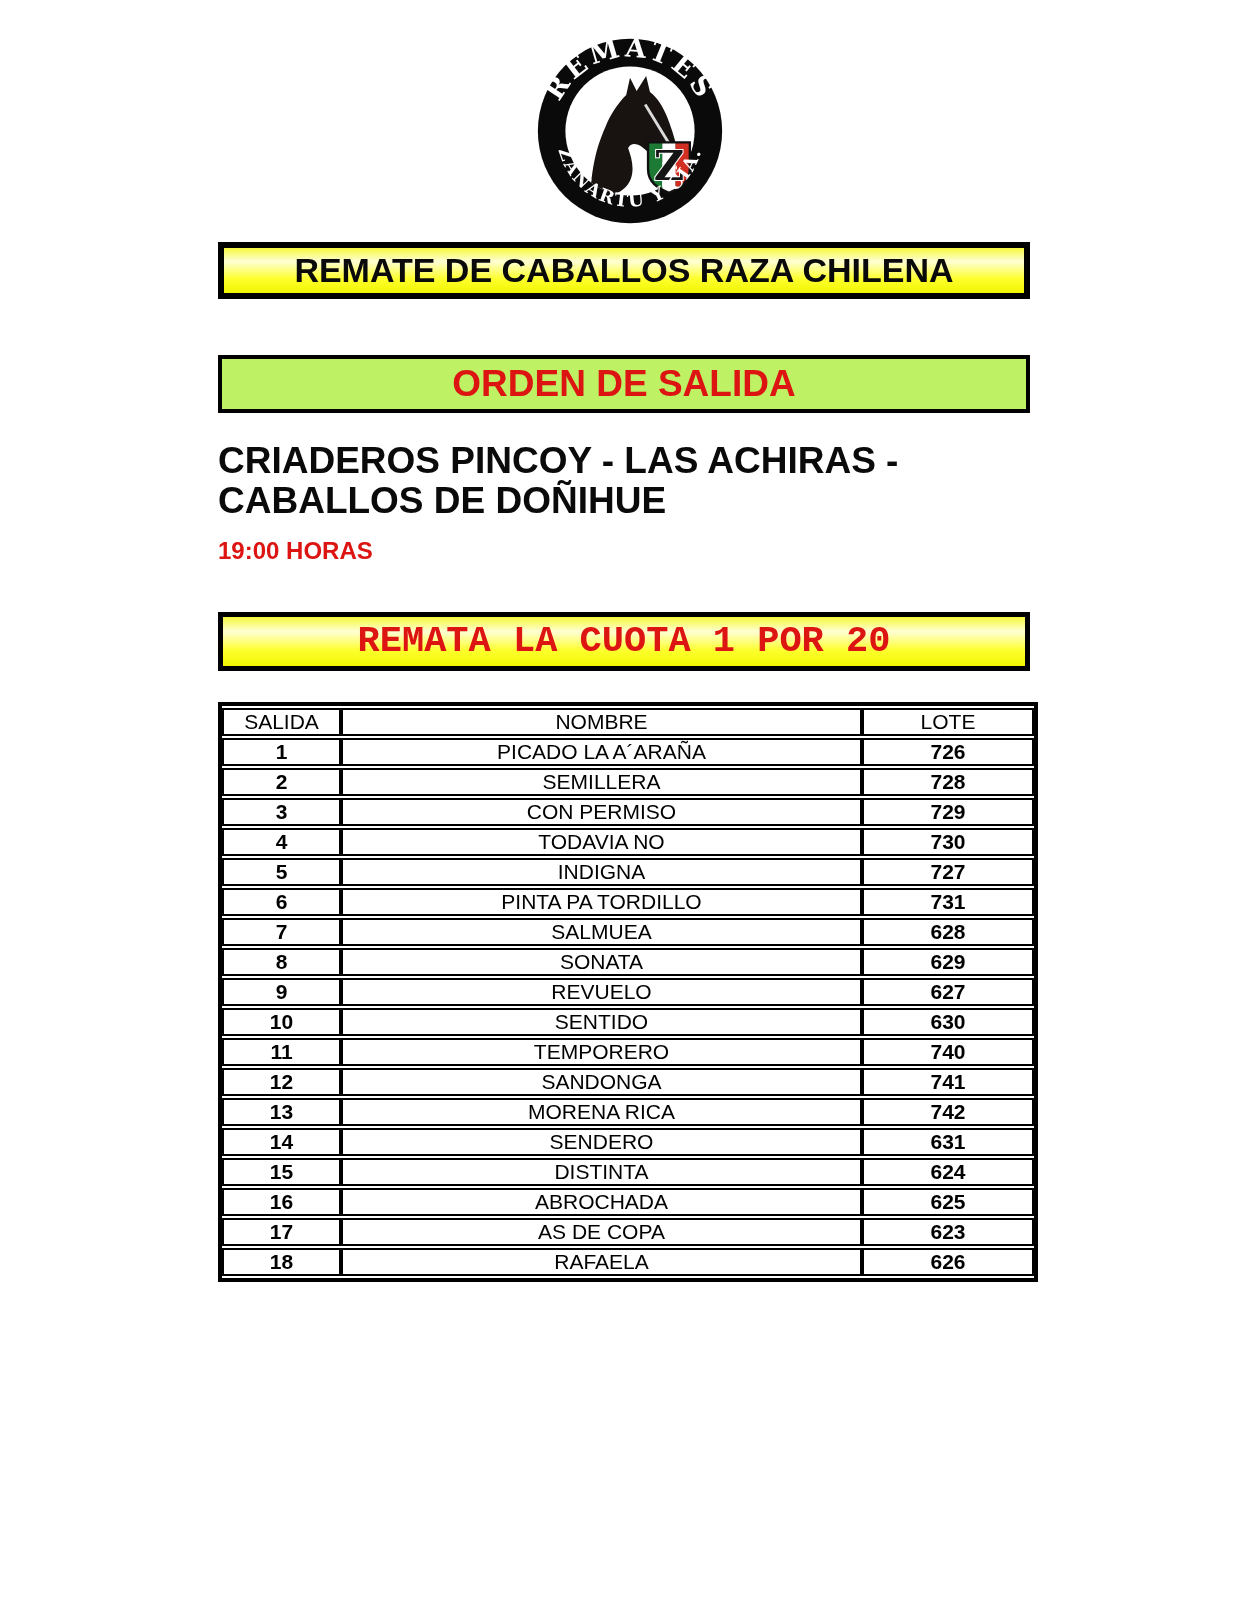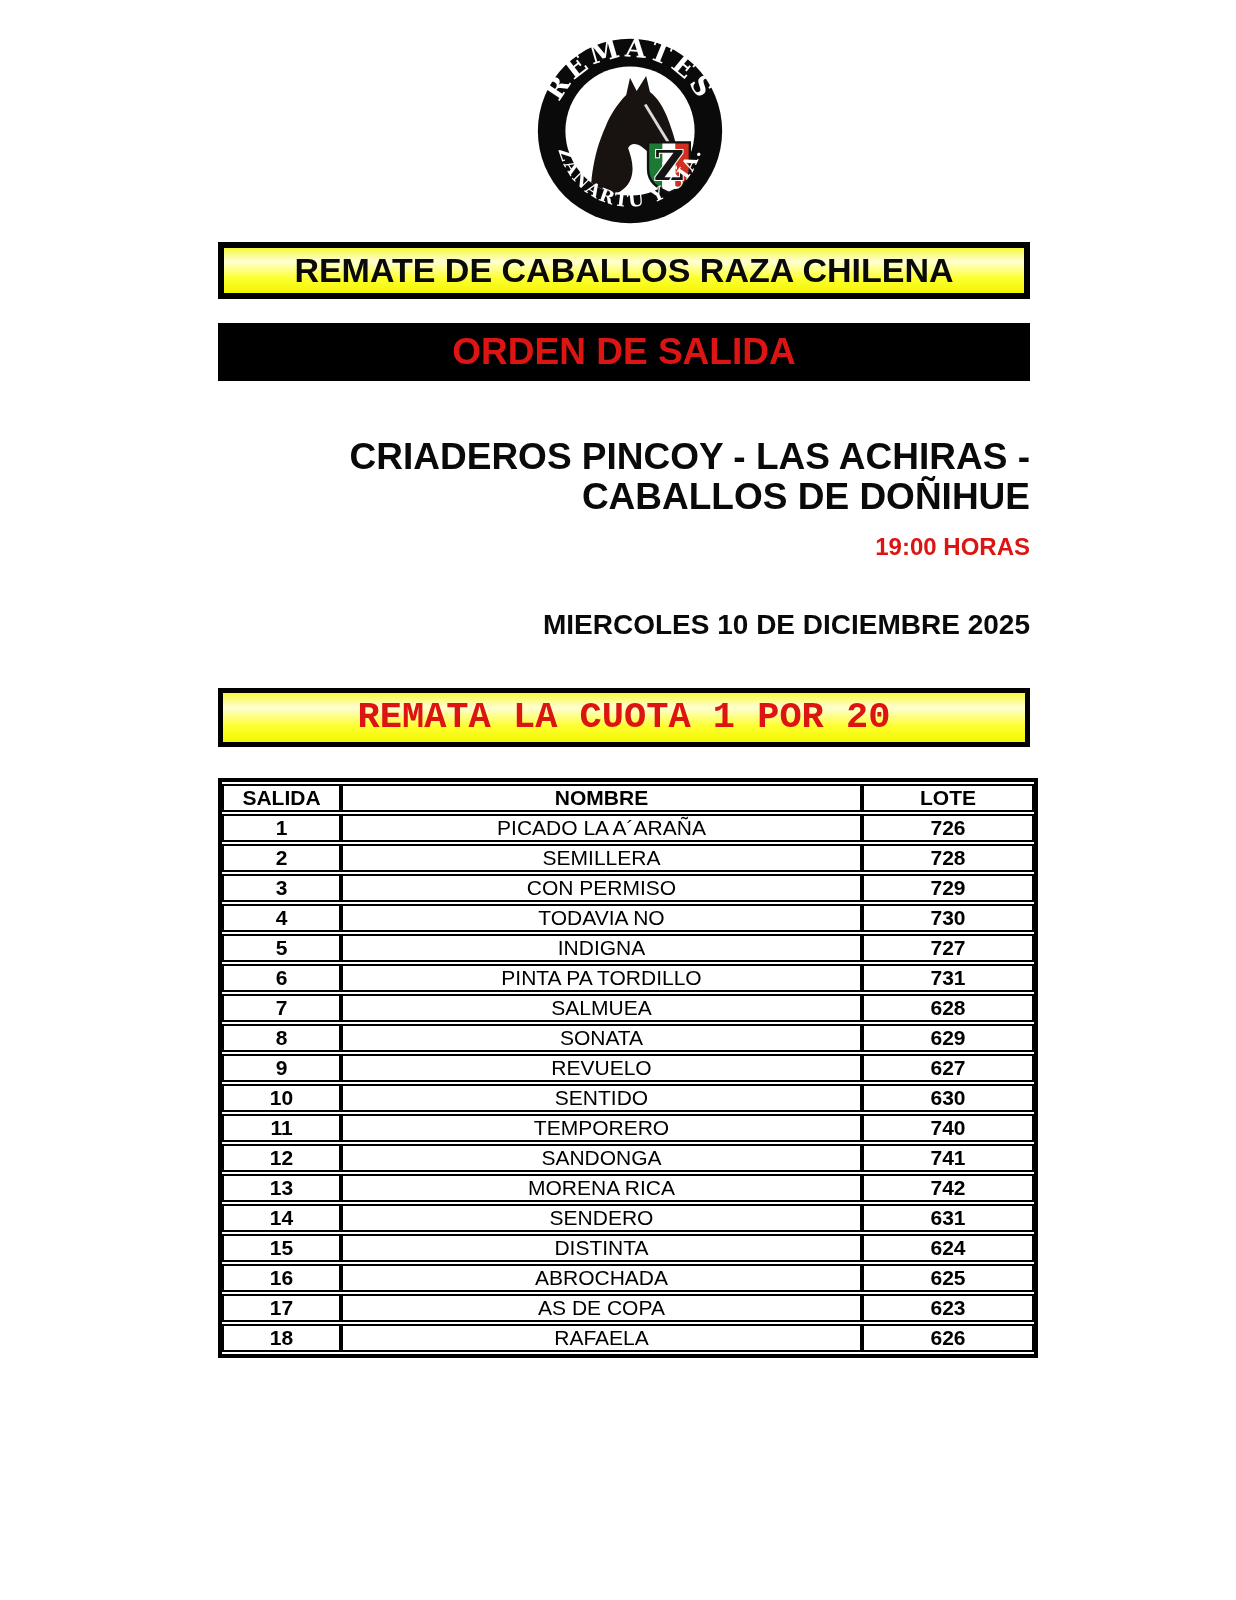--- a/index.html
+++ b/index.html
@@ -32,39 +32,39 @@
   }
   .banner-title {
     margin-top: 16px;
     border: 6px solid #000;
     background: linear-gradient(180deg, #f5f83c 0%, #ffffd4 30%, #fdff2e 68%, #f2f600 100%);
     font-size: 34px;
     line-height: 45px;
     color: #0a0a0a;
   }
   .banner-orden {
-    margin-top: 24px;
+    margin-top: 56px;
     border: 4px solid #000;
-    background: #000000;
+    background: #bef264;
     font-size: 37px;
     line-height: 50px;
     color: #dd1512;
   }
   .banner-quota {
     margin-top: 47px;
     border: 5px solid #000;
     background: linear-gradient(180deg, #f5f83c 0%, #ffffd4 30%, #fdff2e 68%, #f2f600 100%);
     font-size: 37px;
     line-height: 49px;
     color: #dd1512;
     font-family: Liberation Mono, monospace;
   }
   .event-block {
-    margin-top: 56px;
-    text-align: right;
+    margin-top: 28px;
+    text-align: left;
     color: #0a0a0a;
   }
   .criaderos {
     font-size: 37px;
     font-weight: bold;
     line-height: 40px;
   }
   .time {
     margin-top: 16px;
     font-size: 24px;
@@ -87,21 +87,21 @@
   }
   table.salida th, table.salida td {
     border: 2px solid #000;
     height: 24px;
     line-height: 24px;
     font-size: 21px;
     padding: 0 4px;
     overflow: hidden;
     white-space: nowrap;
   }
-  table.salida th { font-weight: bold; text-align: center; }
+  table.salida th { font-weight: normal; text-align: center; }
   td.c-salida, td.c-lote { text-align: center; font-weight: bold; }
   td.c-nombre { text-align: center; font-weight: normal; padding-left: 7px; }
 </style>
 </head>
 <body>
 
 <div class="page">
   <div class="content">
 
     <div class="logo-wrap">
@@ -159,21 +159,20 @@
     <div class="banner banner-orden">
       <span>ORDEN DE SALIDA</span>
     </div>
 
     <div class="event-block">
       <div class="criaderos">
         <span>CRIADEROS PINCOY - LAS ACHIRAS -</span><br>
         <span>CABALLOS DE DOÑIHUE</span>
       </div>
       <div class="time">19:00 HORAS</div>
-      <div class="date">MIERCOLES 10 DE DICIEMBRE 2025</div>
     </div>
 
     <div class="banner banner-quota">
       <span>REMATA LA CUOTA 1 POR 20</span>
     </div>
 
     <table class="salida">
       <colgroup>
         <col style="width:119px">
         <col style="width:521px">

